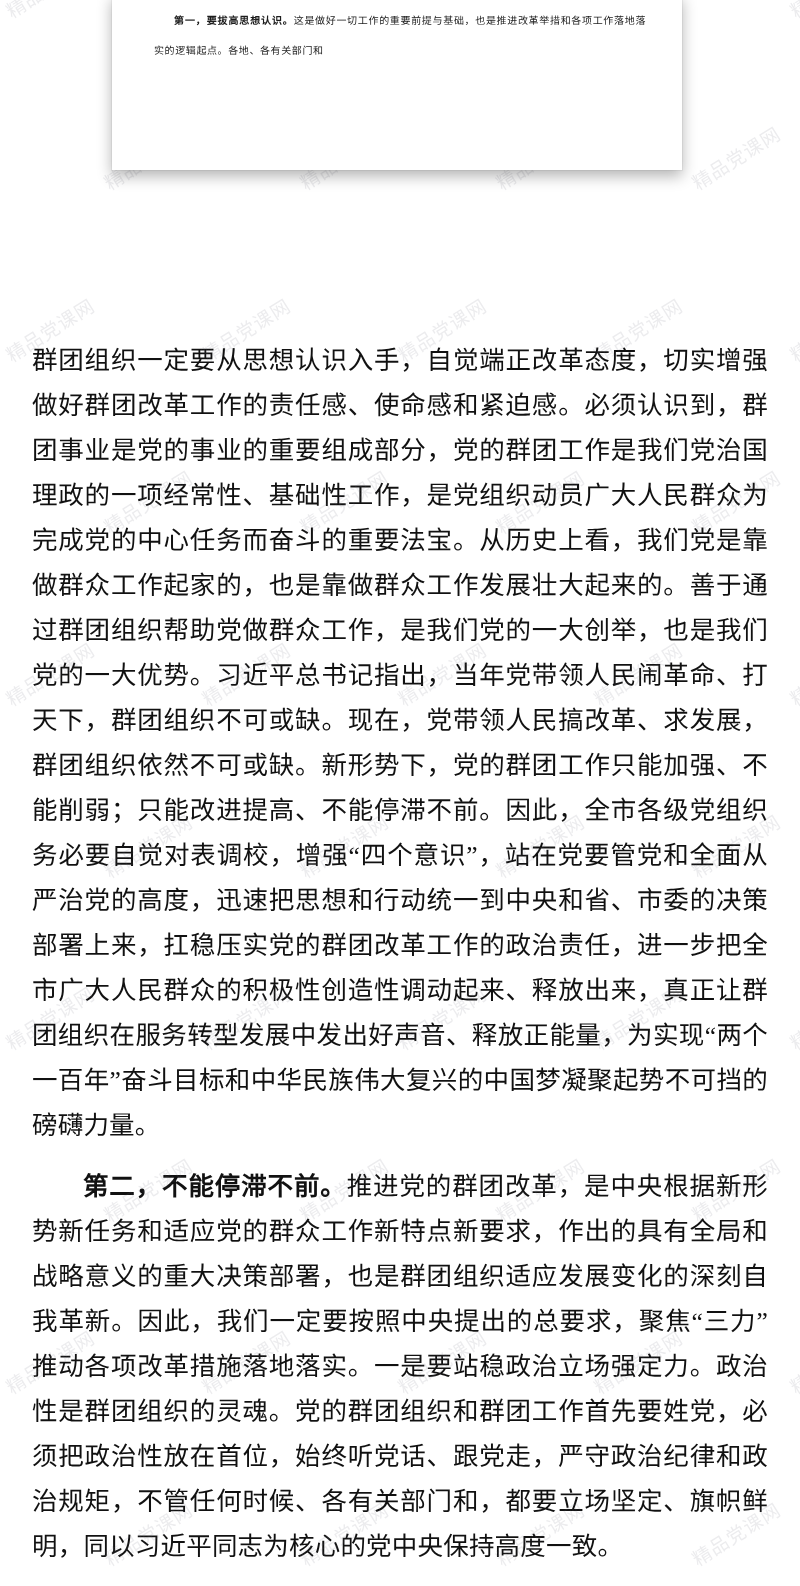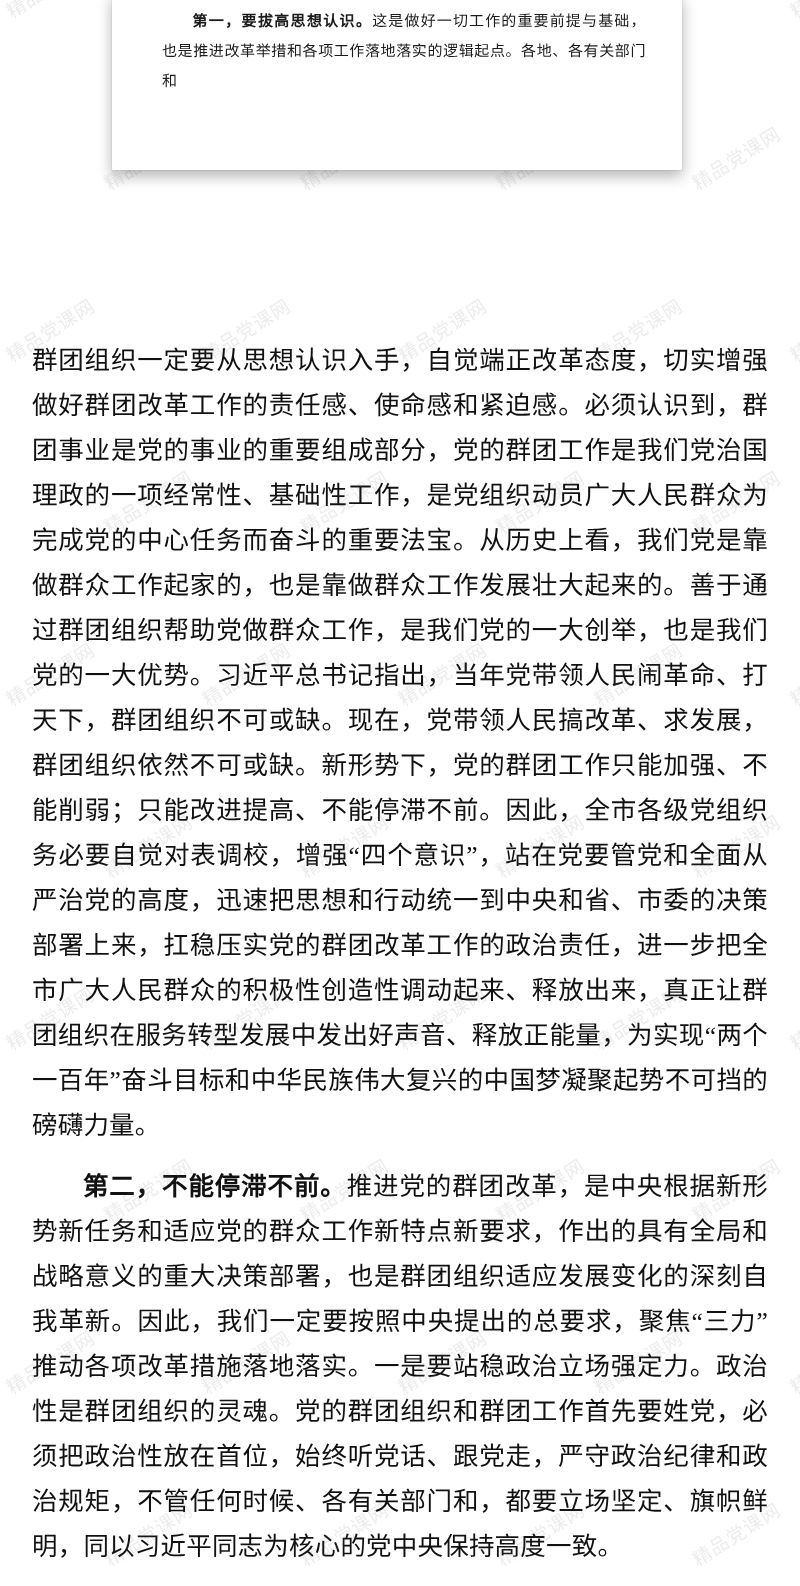--- a/index.html
+++ b/index.html
@@ -60,22 +60,22 @@
     z-index: 4;
     overflow: hidden;
   }
   .excerpt-label {
     font-size: 13.5px;
     line-height: 26px;
     color: #232323;
     letter-spacing: 0.5px;
   }
   .excerpt-para {
-    margin: 4px 0 0 12px;
-    font-size: 15px;
+    margin: 4px 0 0 4px;
+    font-size: 10px;
     line-height: 30px;
     color: #1c1c1c;
     text-align: justify;
     text-justify: inter-ideograph;
     letter-spacing: 0.6px;
   }
   .excerpt-para .indent2 { display: inline-block; width: 2em; }
   .excerpt-para .lead {
     font-weight: bold;
     letter-spacing: 0.8px;

